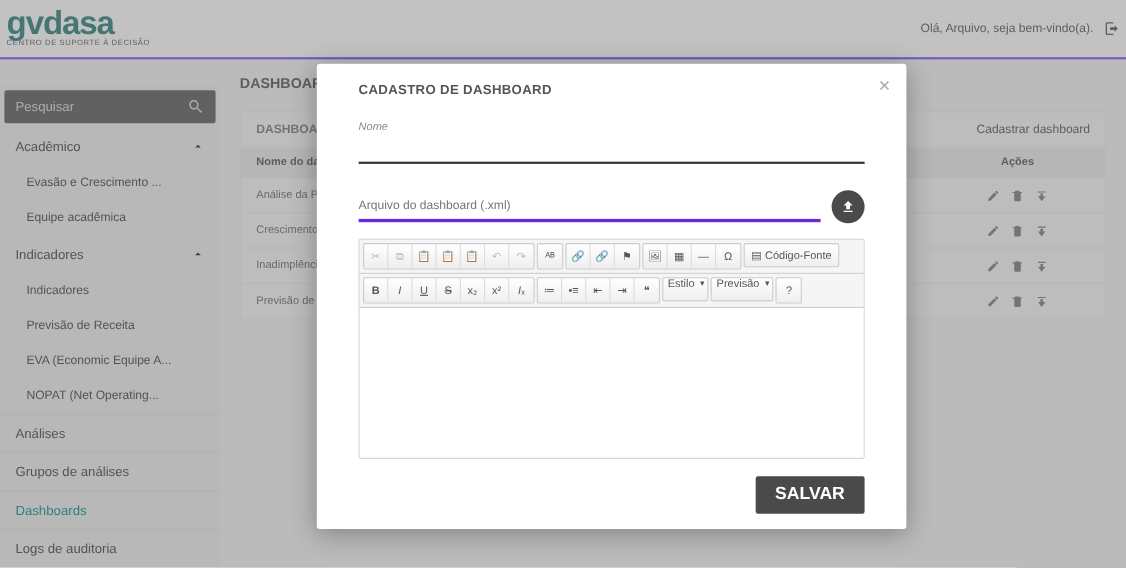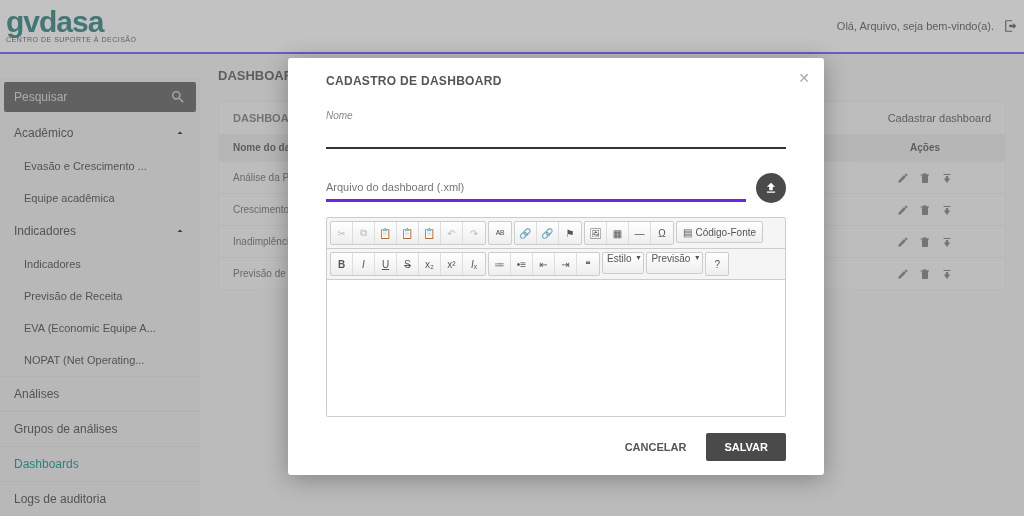--- a/index.html
+++ b/index.html
@@ -67,21 +67,21 @@
 .tb-btn:last-child { border-right: none; }
 .tb-btn.disabled { color: #bbb; }
 .tb-select { height: 22px; border: 1px solid #ccc; background: linear-gradient(#fff,#eee); font-size: 10px; color: #555; padding: 0 12px 0 4px; border-radius: 2px; display: flex; align-items: flex-start; position: relative; }
 .tb-select::after { content: "▾"; position: absolute; right: 3px; font-size: 8px; }
 .tb-text-btn { height: 22px; border: 1px solid #ccc; background: linear-gradient(#fff,#eee); font-size: 10px; color: #555; padding: 0 6px; border-radius: 2px; display: flex; align-items: center; gap: 3px; }
 .editor-body { height: 136px; background: #fff; }
 
 
 .modal-foot { display: flex; justify-content: flex-end; gap: 10px; margin-top: 16px; align-items: center; }
 .btn-cancel { font-size: 11px; font-weight: bold; color: #555; background: none; border: none; cursor: pointer; padding: 8px 10px; }
-.btn-save { font-size: 11px; font-weight: bold; color: #fff; background: #4a4a4a; border: none; cursor: pointer; padding: 8px 18px; border-radius: 2px; }
+.btn-save { font-size: 16px; font-weight: bold; color: #fff; background: #4a4a4a; border: none; cursor: pointer; padding: 8px 18px; border-radius: 2px; }
 
 svg { display: block; }
 </style>
 </head>
 <body>
 
 <div class="header">
   <div>
     <span class="logo">gvdasa</span>
     <span class="logo-sub">CENTRO DE SUPORTE À DECISÃO</span>
@@ -321,16 +321,15 @@
           <span>Previsão</span>
         </div>
       <div class="tb-group">
         <span class="tb-btn">?</span>
       </div>
     </div>
     <div class="editor-body"></div>
   </div>
 
   <div class="modal-foot">
-    <button class="btn-cancel">CANCELAR</button>
     <button class="btn-save">SALVAR</button>
   </div>
 </div>
 
 </body></html>

